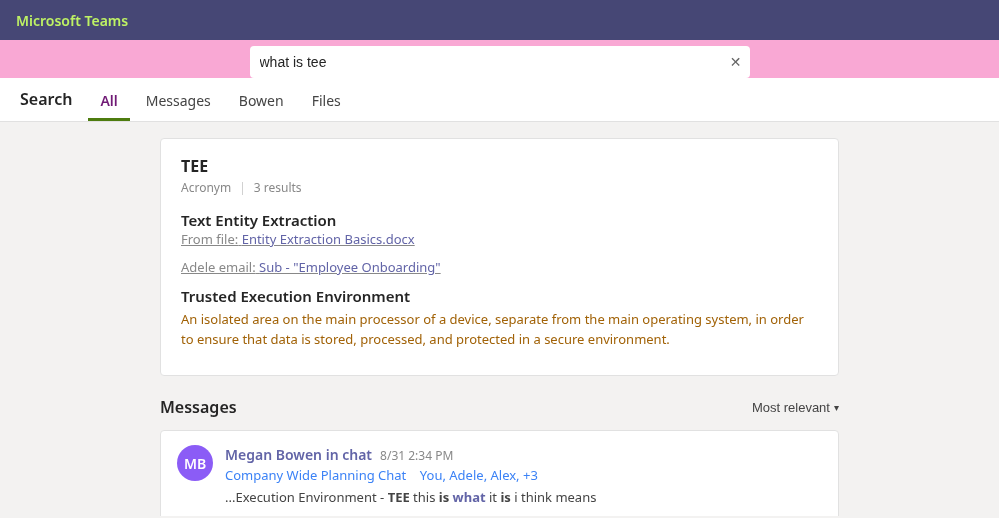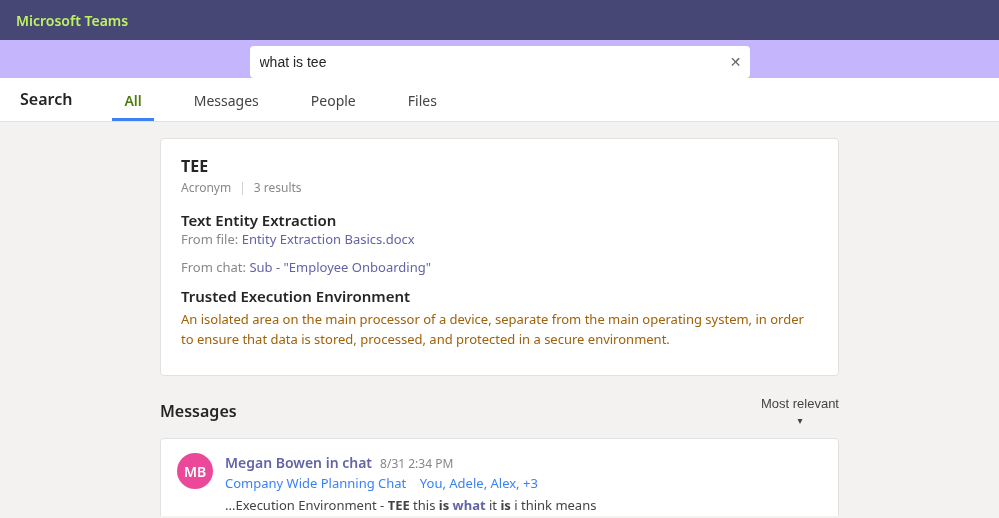--- a/index.html
+++ b/index.html
@@ -13,21 +13,21 @@
       align-items: center;
       padding: 0 16px;
     }
     #titlebar .app-title {
       color: #bef264;
       font-size: 14px;
       font-weight: 600;
     }
     
     #searchbar-area {
-      background: #c4b5fd;
+      background: #f9a8d4;
       display: flex;
       justify-content: center;
       padding: 6px 0 0 0;
     }
     .search-input-wrapper {
       position: relative;
       width: 500px;
     }
     .search-input-wrapper input {
       width: 100%;
@@ -55,34 +55,33 @@
     }
 
     
     #nav-tabs {
       background: white;
       border-bottom: 1px solid #e1e1e1;
       display: flex;
       align-items: flex-end;
       padding: 0 20px;
       height: 44px;
-      gap: 24px;
     }
     .nav-tab {
       font-size: 14px;
       color: #444;
       padding: 10px 12px 8px 12px;
       cursor: pointer;
       position: relative;
       border-bottom: 3px solid transparent;
       margin-right: 4px;
     }
     .nav-tab.active {
-      color: #4d7c0f;
-      border-bottom: 3px solid #3b82f6;
+      color: #701a75;
+      border-bottom: 3px solid #4d7c0f;
       font-weight: 600;
     }
     .nav-tab-search {
       font-size: 16px;
       font-weight: 600;
       color: #252525;
       padding: 10px 0 8px 0;
       margin-right: 16px;
     }
 
@@ -123,20 +122,21 @@
       margin-bottom: 10px;
     }
     .tee-item-title {
       font-size: 15px;
       font-weight: 600;
       color: #252525;
     }
     .tee-item-source {
       font-size: 13px;
       color: #888;
+      text-decoration: underline;
     }
     .tee-item-source a {
       color: #6264a7;
       text-decoration: none;
     }
     .tee-description {
       font-size: 13px;
       color: #a16207;
       line-height: 1.5;
       margin-top: 4px;
@@ -156,21 +156,20 @@
     }
     .sort-btn {
       font-size: 13px;
       color: #444;
       background: none;
       border: none;
       cursor: pointer;
       display: flex;
       align-items: center;
       gap: 4px;
-      flex-direction: column;
     }
 
     
     .message-card {
       background: white;
       border-radius: 4px;
       border: 1px solid #e1e1e1;
       padding: 14px 16px;
       margin-bottom: 10px;
       display: flex;
@@ -181,21 +180,21 @@
       height: 36px;
       border-radius: 50%;
       flex-shrink: 0;
       display: flex;
       align-items: center;
       justify-content: center;
       font-size: 14px;
       font-weight: 600;
       color: white;
     }
-    .avatar-mb { background: #ec4899; }
+    .avatar-mb { background: #8b5cf6; }
     .message-content { flex: 1; }
     .message-header {
       display: flex;
       align-items: baseline;
       gap: 8px;
       flex-wrap: wrap;
     }
     .message-author {
       font-size: 14px;
       font-weight: 600;
@@ -242,21 +241,21 @@
 
 <div id="nav-tabs">
   <div class="nav-tab nav-tab-search">Search</div>
   <div class="nav-tab active">
     <span>All</span>
   </div>
   <div class="nav-tab">
     <span>Messages</span>
   </div>
   <div class="nav-tab">
-    <span>People</span>
+    <span>Bowen</span>
   </div>
   <div class="nav-tab">
     <span>Files</span>
   </div>
 </div>
 
 <div id="main">
 
   <div class="tee-card">
     <div class="tee-title">TEE</div>
@@ -269,21 +268,21 @@
     <div class="tee-item">
       <div class="tee-item-title">Text Entity Extraction</div>
       <div class="tee-item-source">
         <span>From file:</span>
         <a href="#">Entity Extraction Basics.docx</a>
       </div>
     </div>
 
     <div class="tee-item">
       <div class="tee-item-source">
-        <span>From chat:</span>
+        <span>Adele email:</span>
         <a href="#">Sub - "Employee Onboarding"</a>
       </div>
     </div>
 
     <div class="tee-item">
       <div class="tee-item-title">Trusted Execution Environment</div>
       <div class="tee-description">An isolated area on the main processor of a device, separate from the main operating system, in order to ensure that data is stored, processed, and protected in a secure environment.</div>
     </div>
   </div>
 

